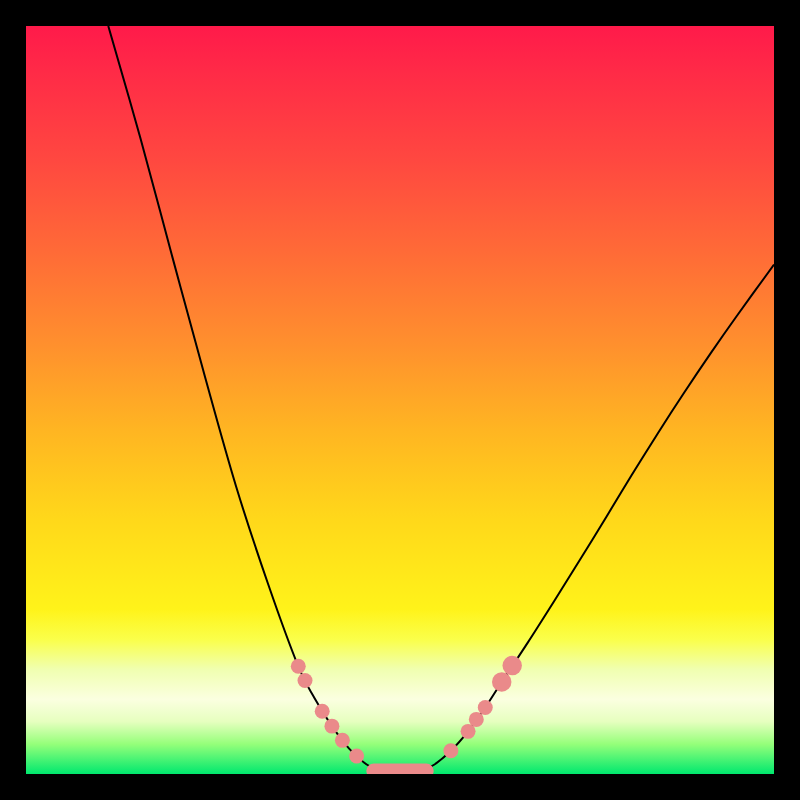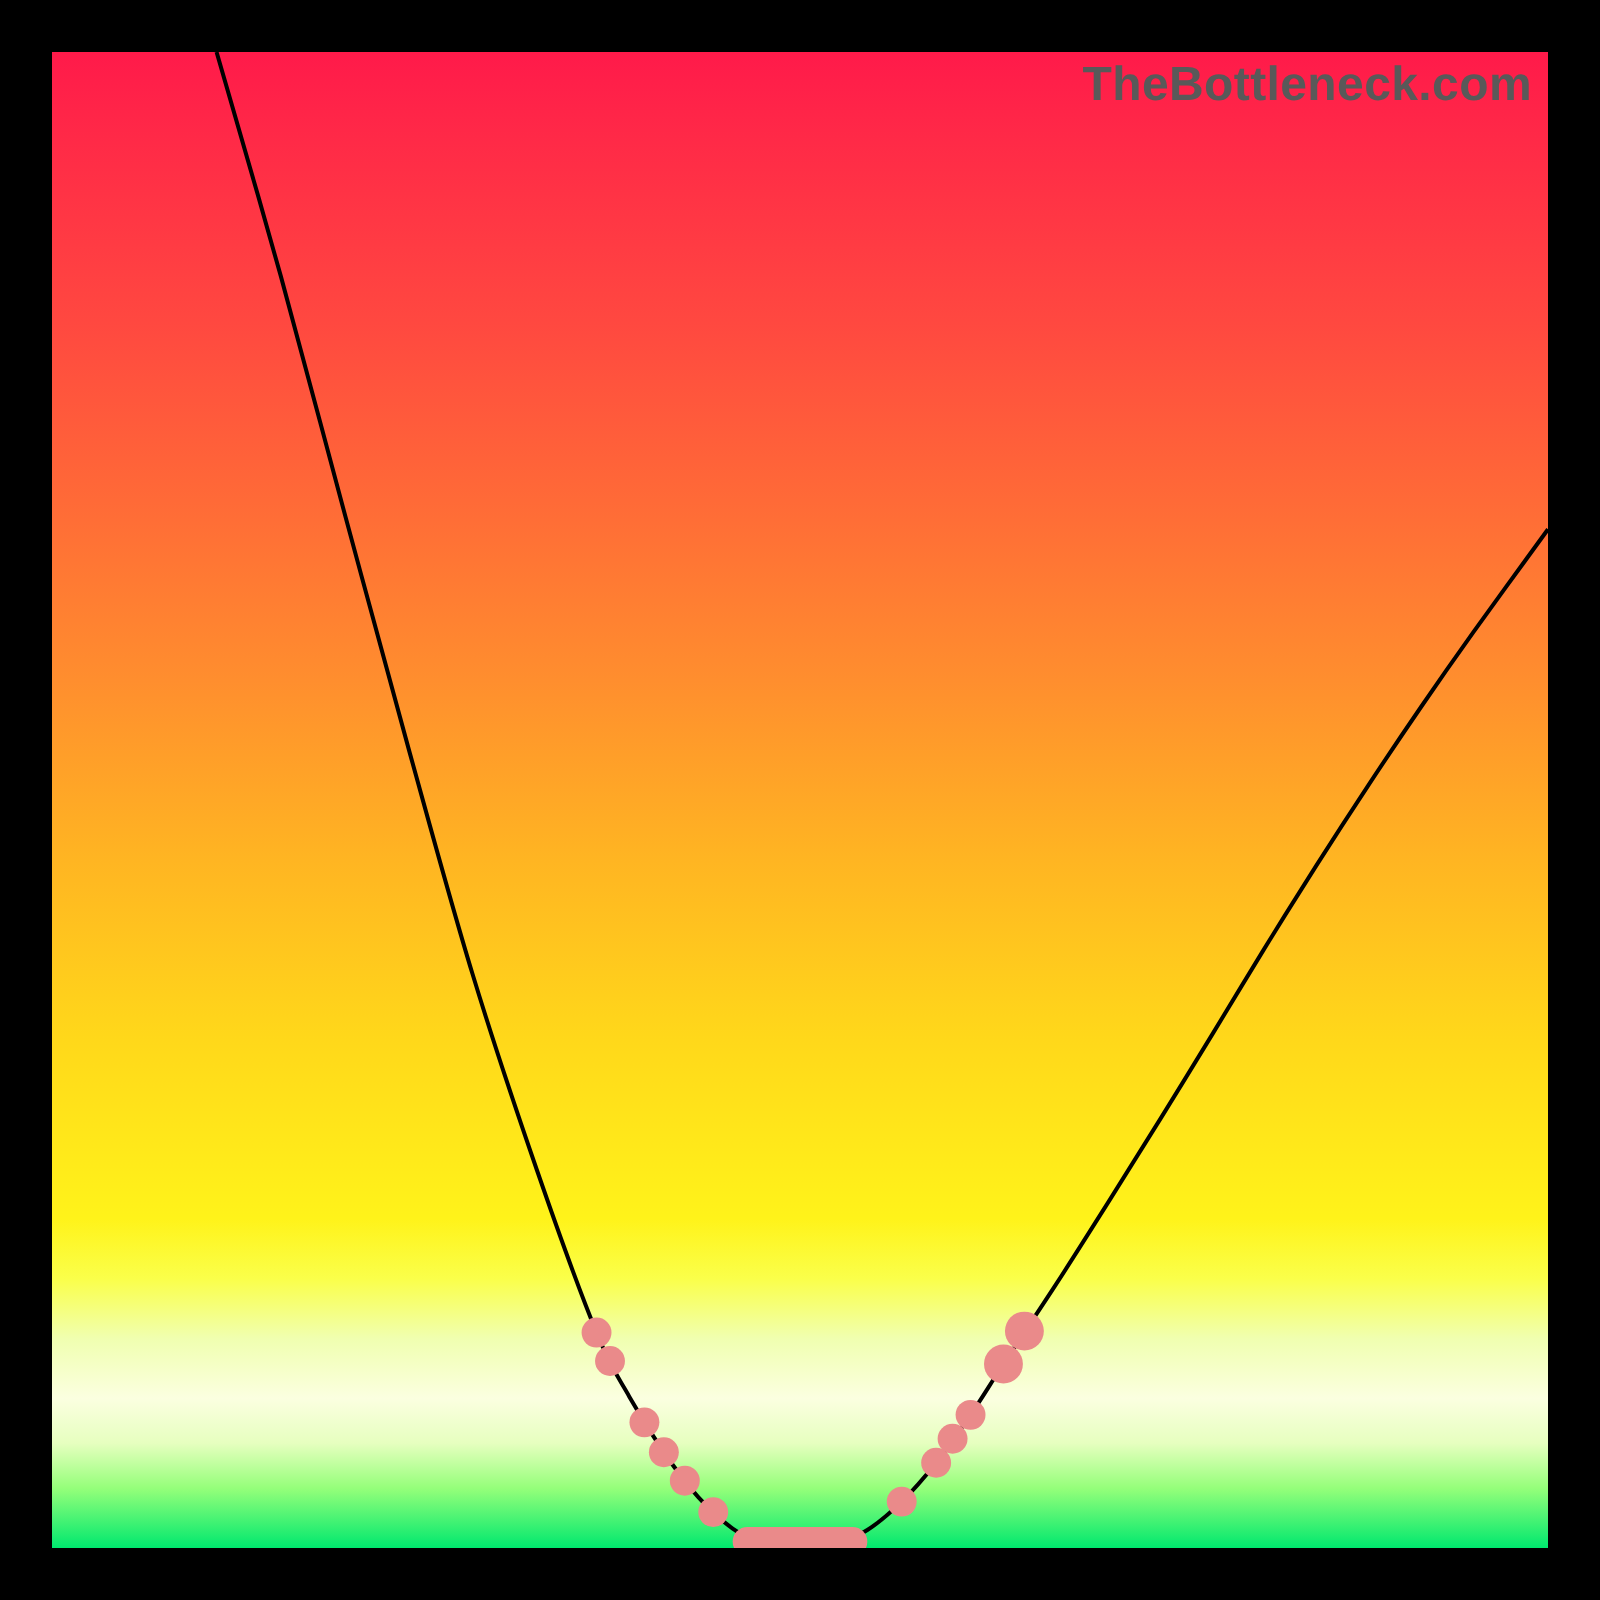--- a/index.html
+++ b/index.html
@@ -36,21 +36,20 @@
 }
 svg{position:absolute;inset:0;}
 path.curve{stroke:#000;stroke-width:2;fill:none;}
 circle.dot{fill:#ea8a8a;}
 rect.seg{fill:#ea8a8a;}
 </style>
 </head>
 <body>
 <div class="frame">
   <div class="plot-area">
-    <div class="watermark">TheBottleneck.com</div>
     <svg viewBox="0 0 748 748">
       <path class="curve" id="left-curve" d="M 82.28 0 C 87.64066666666668 18.700000000000006, 103.72266666666667 73.55333333333337, 114.444 112.20000000000005 C 125.16533333333334 150.84666666666672, 135.88666666666668 192.23600000000002, 146.608 231.88 C 157.32933333333332 271.524, 168.17533333333333 311.91599999999994, 178.772 350.06399999999996 C 189.36866666666666 388.212, 199.59133333333335 425.986, 210.18800000000002 460.768 C 220.78466666666668 495.54999999999995, 232.00466666666668 528.836, 242.352 558.756 C 252.69933333333333 588.6759999999999, 264.54266666666666 621.3386666666667, 272.272 640.288 C 280.0013333333333 659.2373333333334, 283.118 662.4786666666666, 288.728 672.452 C 294.338 682.4253333333334, 300.1973333333333 691.7753333333334, 305.93199999999996 700.128 C 311.66666666666663 708.4806666666667, 317.40133333333335 716.21, 323.136 722.568 C 328.8706666666667 728.9259999999999, 334.73 734.2866666666666, 340.34000000000003 738.276 C 345.95000000000005 742.2653333333333, 351.18600000000004 744.8833333333333, 356.79600000000005 746.504 C 362.40600000000006 748.1246666666667, 371.1326666666667 747.7506666666667, 374 748"></path>
       <path class="curve" id="right-curve" d="M 374 748 C 376.86733333333336 747.7506666666667, 385.594 748, 391.204 746.504 C 396.814 745.008, 402.05 742.6393333333333, 407.66 739.024 C 413.27000000000004 735.4086666666667, 419.1293333333333 730.422, 424.864 724.812 C 430.59866666666665 719.202, 436.3333333333333 712.5946666666667, 442.068 705.364 C 447.80266666666665 698.1333333333333, 453.662 689.656, 459.272 681.428 C 464.882 673.2, 468.622 666.842, 475.728 655.996 C 482.834 645.15, 493.1813333333333 629.816, 501.90799999999996 616.352 C 510.6346666666666 602.8879999999999, 519.3613333333333 589.05, 528.088 575.212 C 536.8146666666667 561.374, 545.5413333333333 547.4113333333333, 554.268 533.3240000000001 C 562.9946666666667 519.2366666666668, 571.846 504.7753333333334, 580.448 490.68800000000005 C 589.05 476.6006666666667, 597.278 462.7626666666667, 605.88 448.8 C 614.482 434.83733333333333, 623.3333333333333 420.6253333333333, 632.06 406.912 C 640.7866666666666 393.19866666666667, 649.5133333333333 379.73466666666667, 658.24 366.52 C 666.9666666666667 353.3053333333333, 675.6933333333334 340.34, 684.4200000000001 327.62399999999997 C 693.1466666666668 314.90799999999996, 700.0033333333333 305.0593333333333, 710.6 290.224 C 721.1966666666667 275.38866666666667, 741.7666666666667 247.21400000000003, 748 238.61200000000002"></path>
       <g id="accents">
           <circle cx="272.272" cy="640.288" r="7.48" class="dot"></circle>
           <circle cx="279.004" cy="654.5" r="7.48" class="dot"></circle>
           <circle cx="296.208" cy="685.168" r="7.48" class="dot"></circle>
           <circle cx="305.93199999999996" cy="700.128" r="7.48" class="dot"></circle>
           <circle cx="316.404" cy="714.34" r="7.48" class="dot"></circle>
           <circle cx="330.616" cy="730.048" r="7.48" class="dot"></circle>

